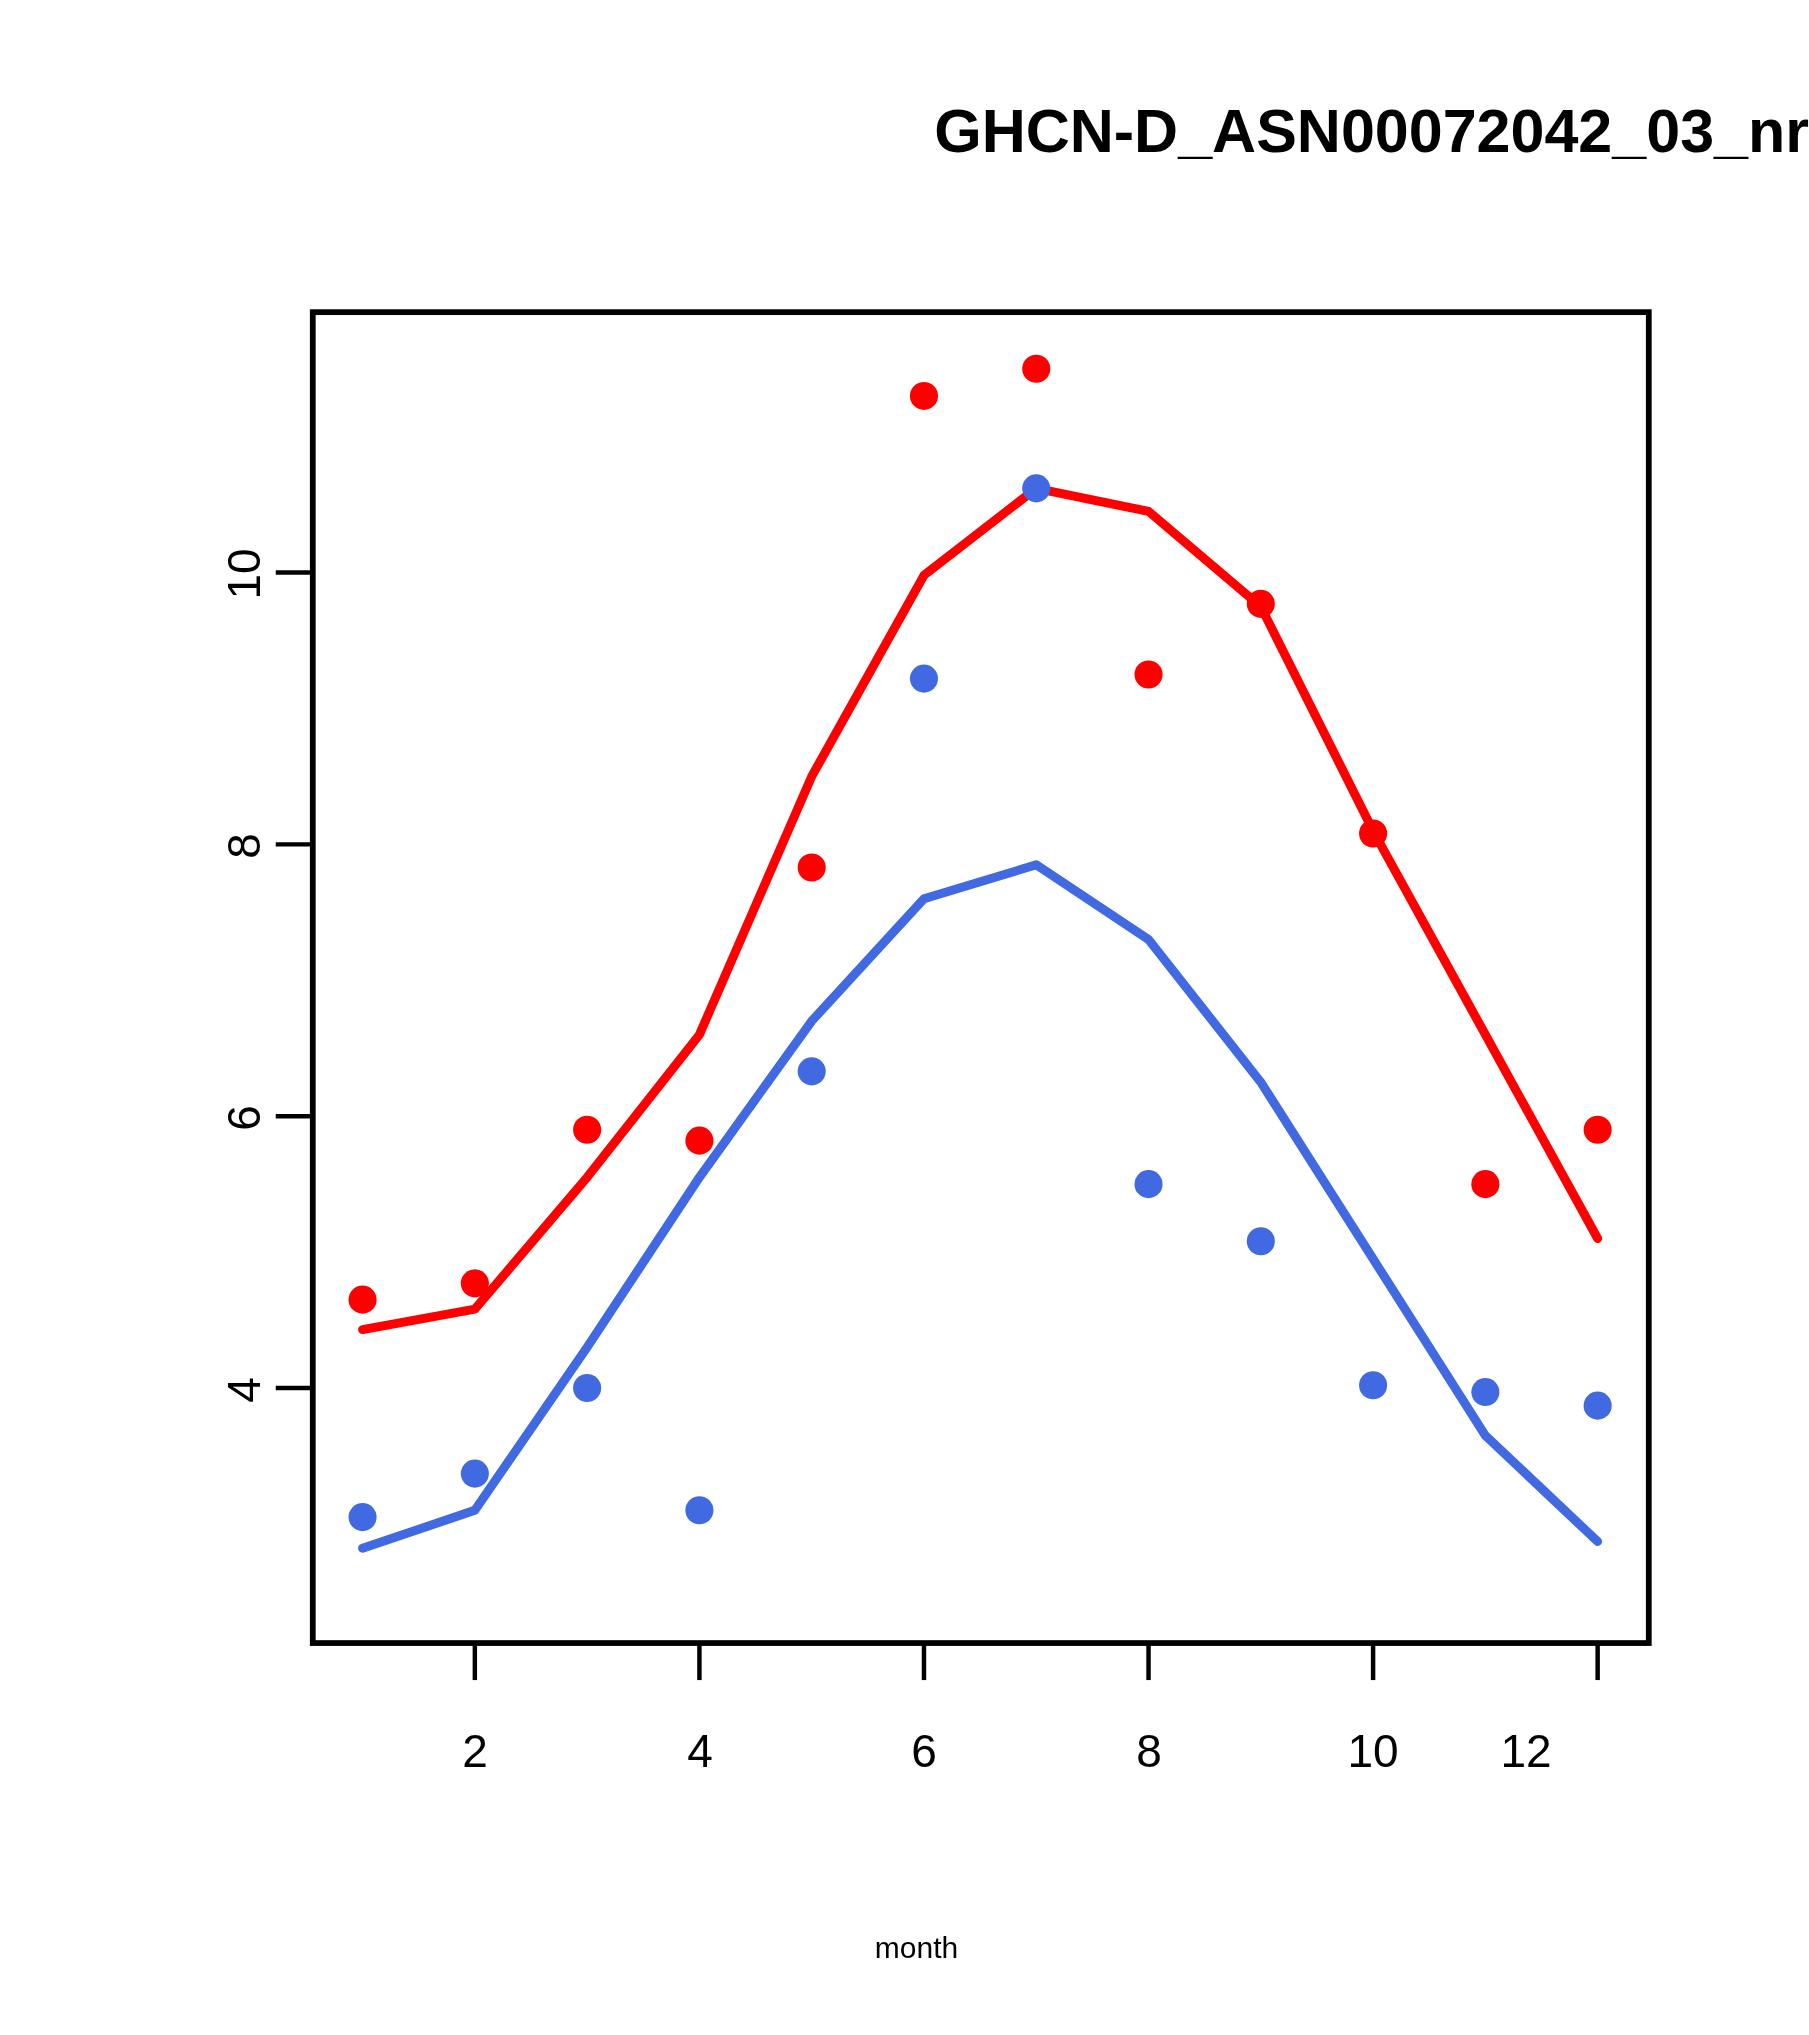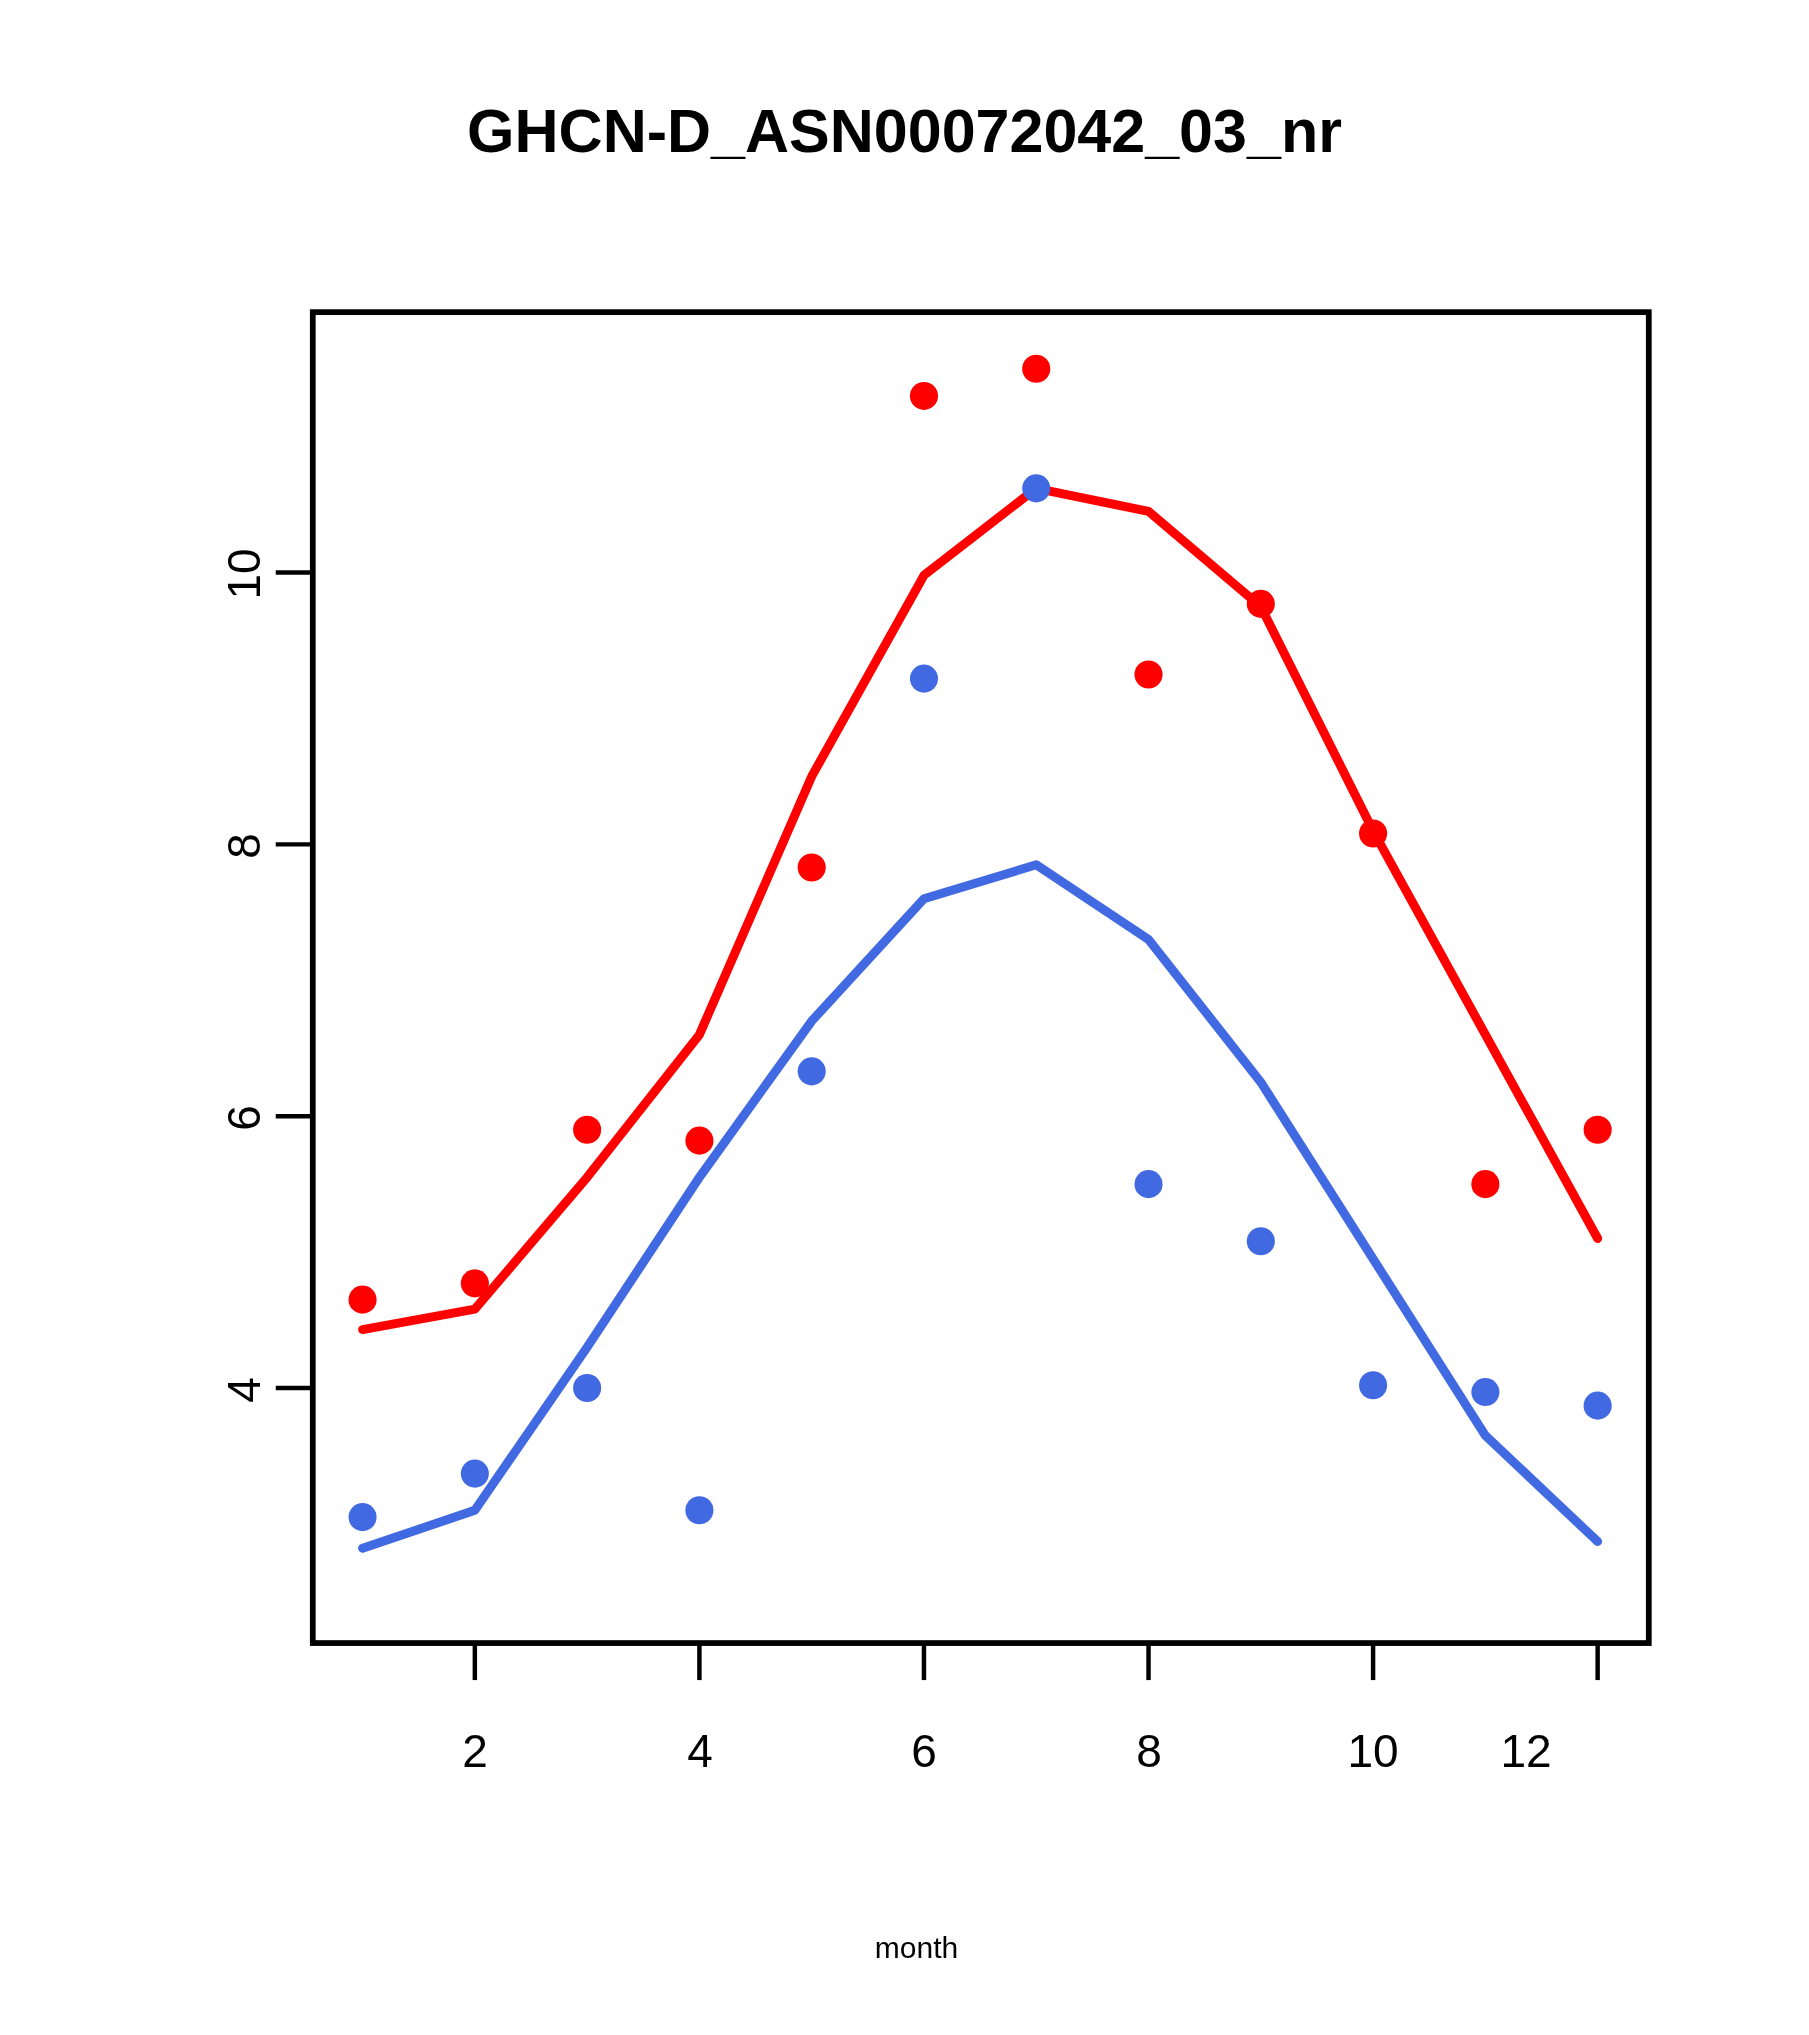--- a/index.html
+++ b/index.html
@@ -17,21 +17,21 @@
     position: relative;
     width: 1809px;
     height: 2035px;
     background: #ffffff;
   }
   #plot-title {
     position: absolute;
     left: 0;
     top: 96px;
     width: 1809px;
-    text-align: center;
+    text-align: right;
     font-family: "Liberation Sans", sans-serif;
     font-weight: bold;
     font-size: 61px;
     letter-spacing: 0px;
     color: #000000;
     white-space: nowrap;
   }
   #xlabel {
     position: absolute;
     left: 12px;

